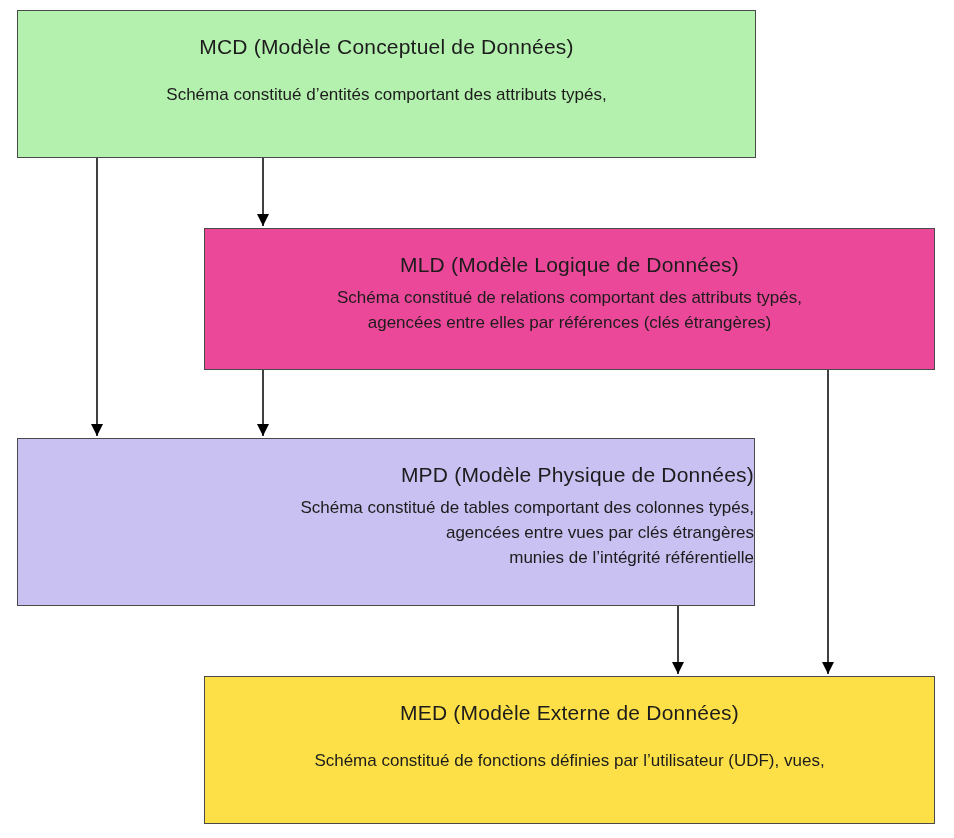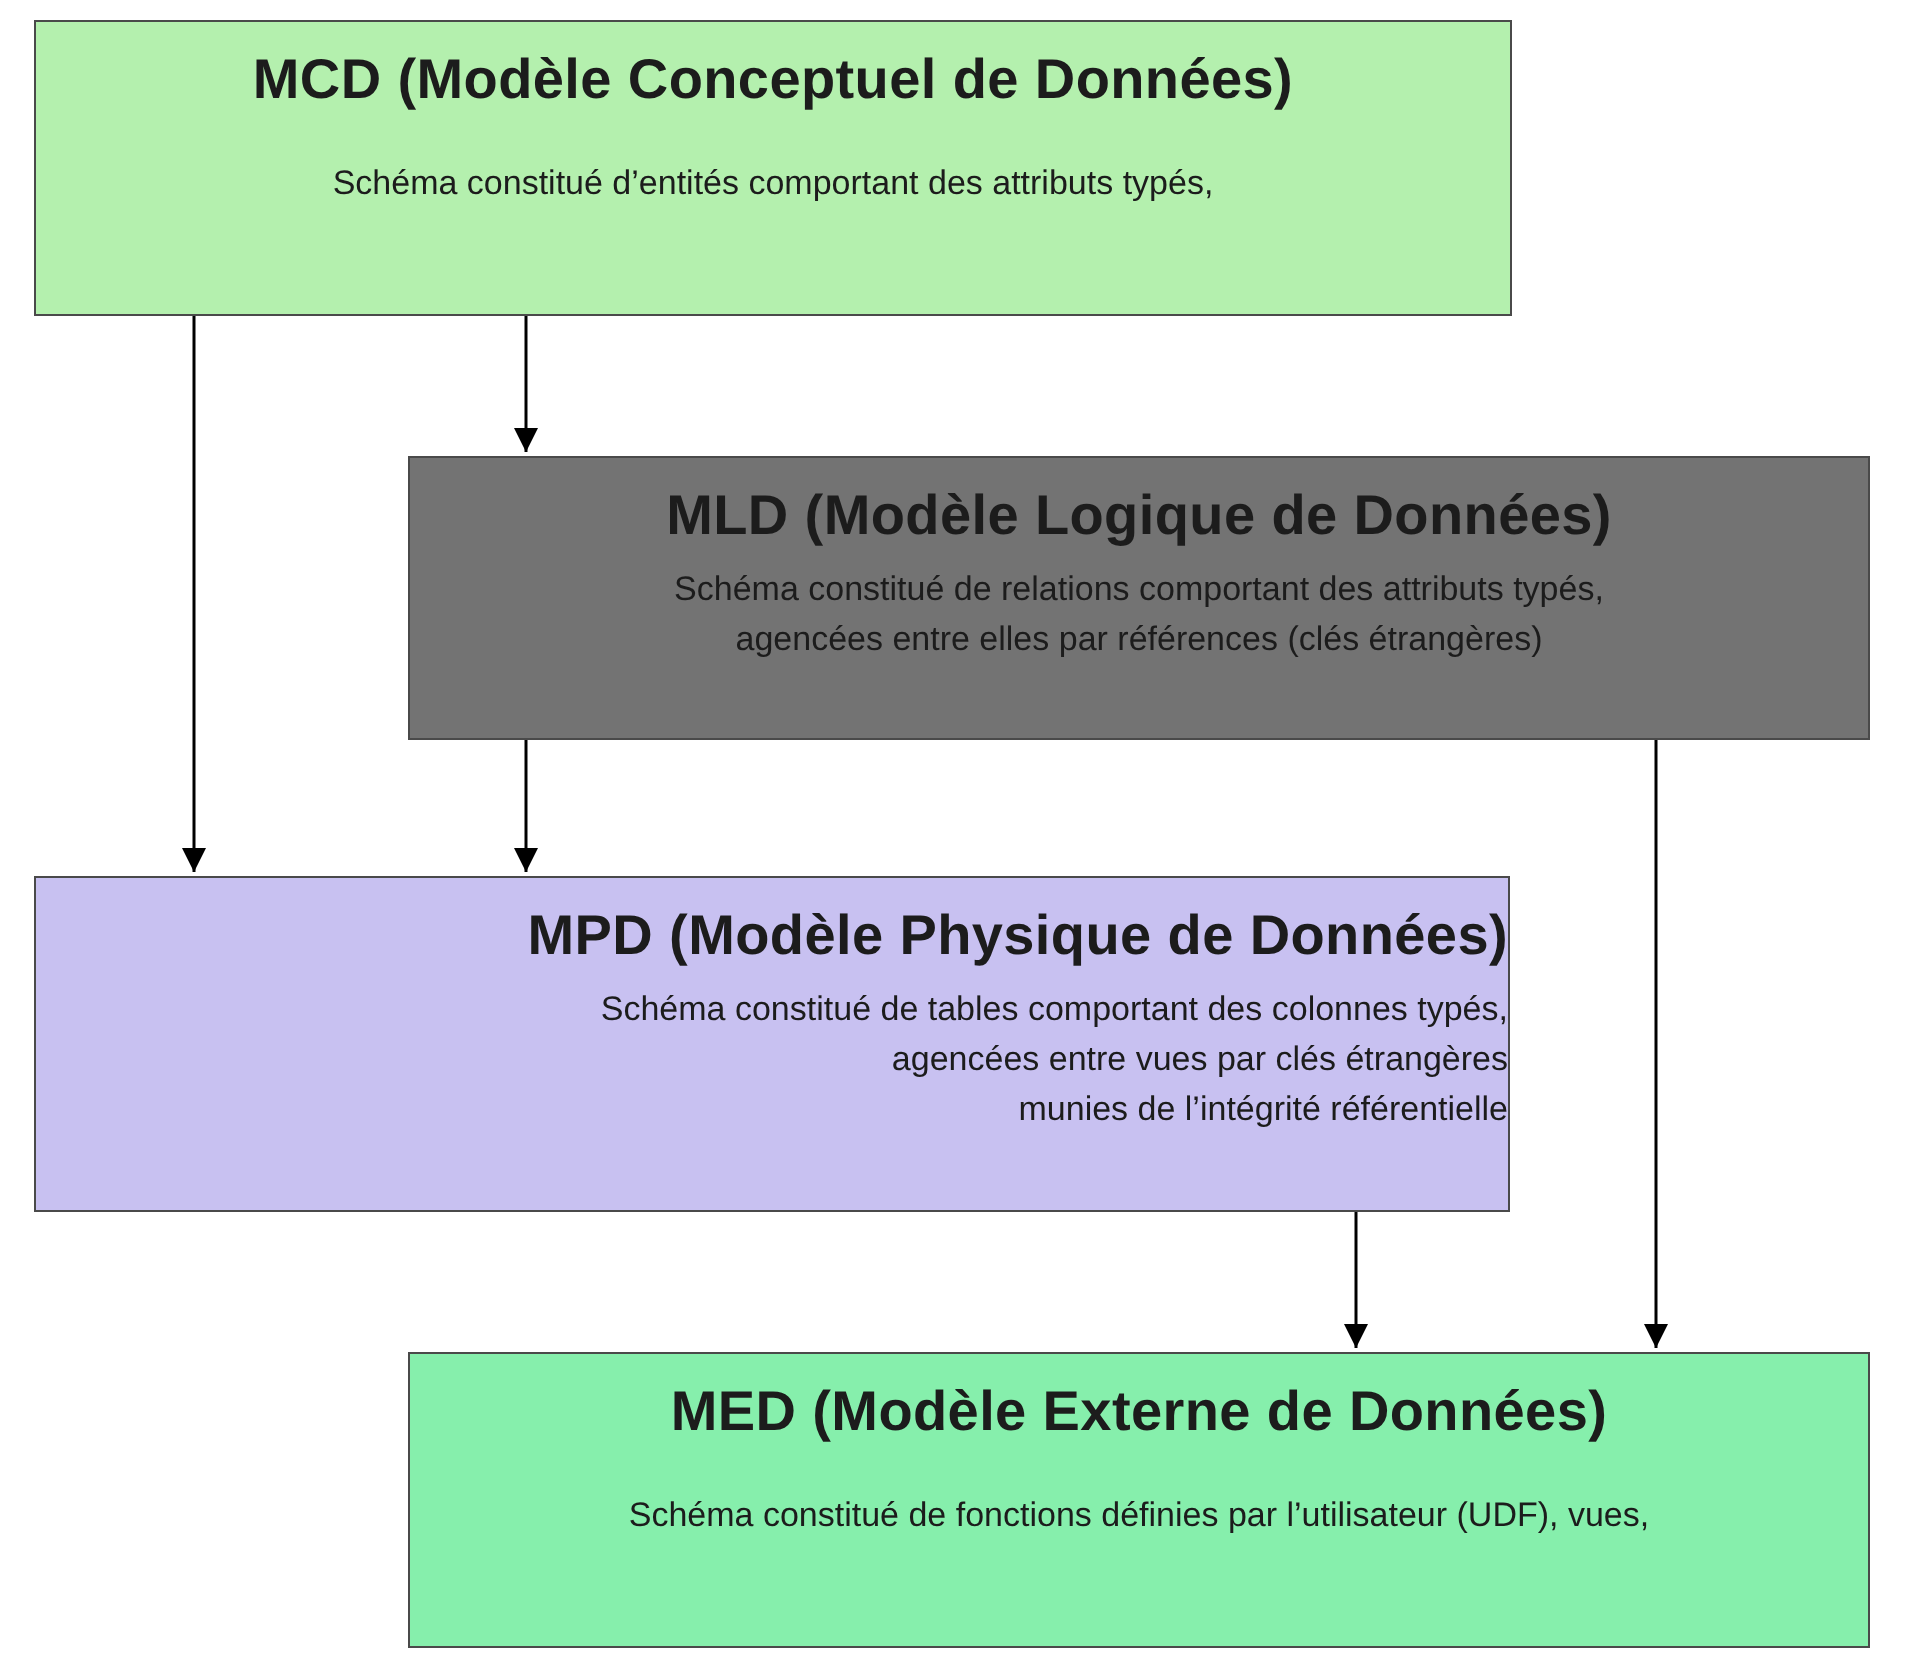--- a/index.html
+++ b/index.html
@@ -12,23 +12,24 @@
     color: #1c1c1c;
     overflow: hidden;
   }
   .box {
     position: absolute;
     border: 1px solid #4a4a4a;
     text-align: center;
     padding-top: 13px;
   }
   .box .title {
-    font-size: 28px;
-    font-weight: 700;
+    font-size: 21px;
+    font-weight: 400;
     letter-spacing: 0.2px;
+    margin-top: 11px;
   }
   .box .desc {
     margin-top: 23px;
     font-size: 17px;
     line-height: 25px;
   }
   #box-mcd { left: 17px;  top: 10px;  width: 739px; height: 148px; }
   #box-mld { left: 204px; top: 228px; width: 731px; height: 142px; }
   #box-mpd { left: 17px;  top: 438px; width: 738px; height: 168px; }
   #box-med { left: 204px; top: 676px; width: 731px; height: 148px; }
@@ -56,35 +57,35 @@
   <line x1="678" y1="606" x2="678" y2="674" stroke="#000" stroke-width="1.5" marker-end="url(#arrowhead)"></line>
 </svg>
 
 <div class="box" id="box-mcd" style="background-color: rgb(180, 240, 174);">
   <div class="title">MCD (Modèle Conceptuel de Données)</div>
   <div class="desc">
     <div>Schéma constitué d’entités comportant des attributs typés,</div>
   </div>
 </div>
 
-<div class="box" id="box-mld" style="background-color: #737373;">
+<div class="box" id="box-mld" style="background-color: #ec4899;">
   <div class="title">MLD (Modèle Logique de Données)</div>
   <div class="desc">
     <div>Schéma constitué de relations comportant des attributs typés,</div>
     <div>agencées entre elles par références (clés étrangères)</div>
   </div>
 </div>
 
 <div class="box" id="box-mpd" style="background-color: rgb(200, 193, 241); text-align: right;">
   <div class="title">MPD (Modèle Physique de Données)</div>
   <div class="desc">
     <div>Schéma constitué de tables comportant des colonnes typés,</div>
     <div>agencées entre vues par clés étrangères</div>
     <div>munies de l’intégrité référentielle</div>
   </div>
 </div>
 
-<div class="box" id="box-med" style="background-color: #86efac;">
+<div class="box" id="box-med" style="background-color: #fde047;">
   <div class="title">MED (Modèle Externe de Données)</div>
   <div class="desc">
     <div>Schéma constitué de fonctions définies par l’utilisateur (UDF), vues,</div>
   </div>
 </div>
 
 </body></html>

